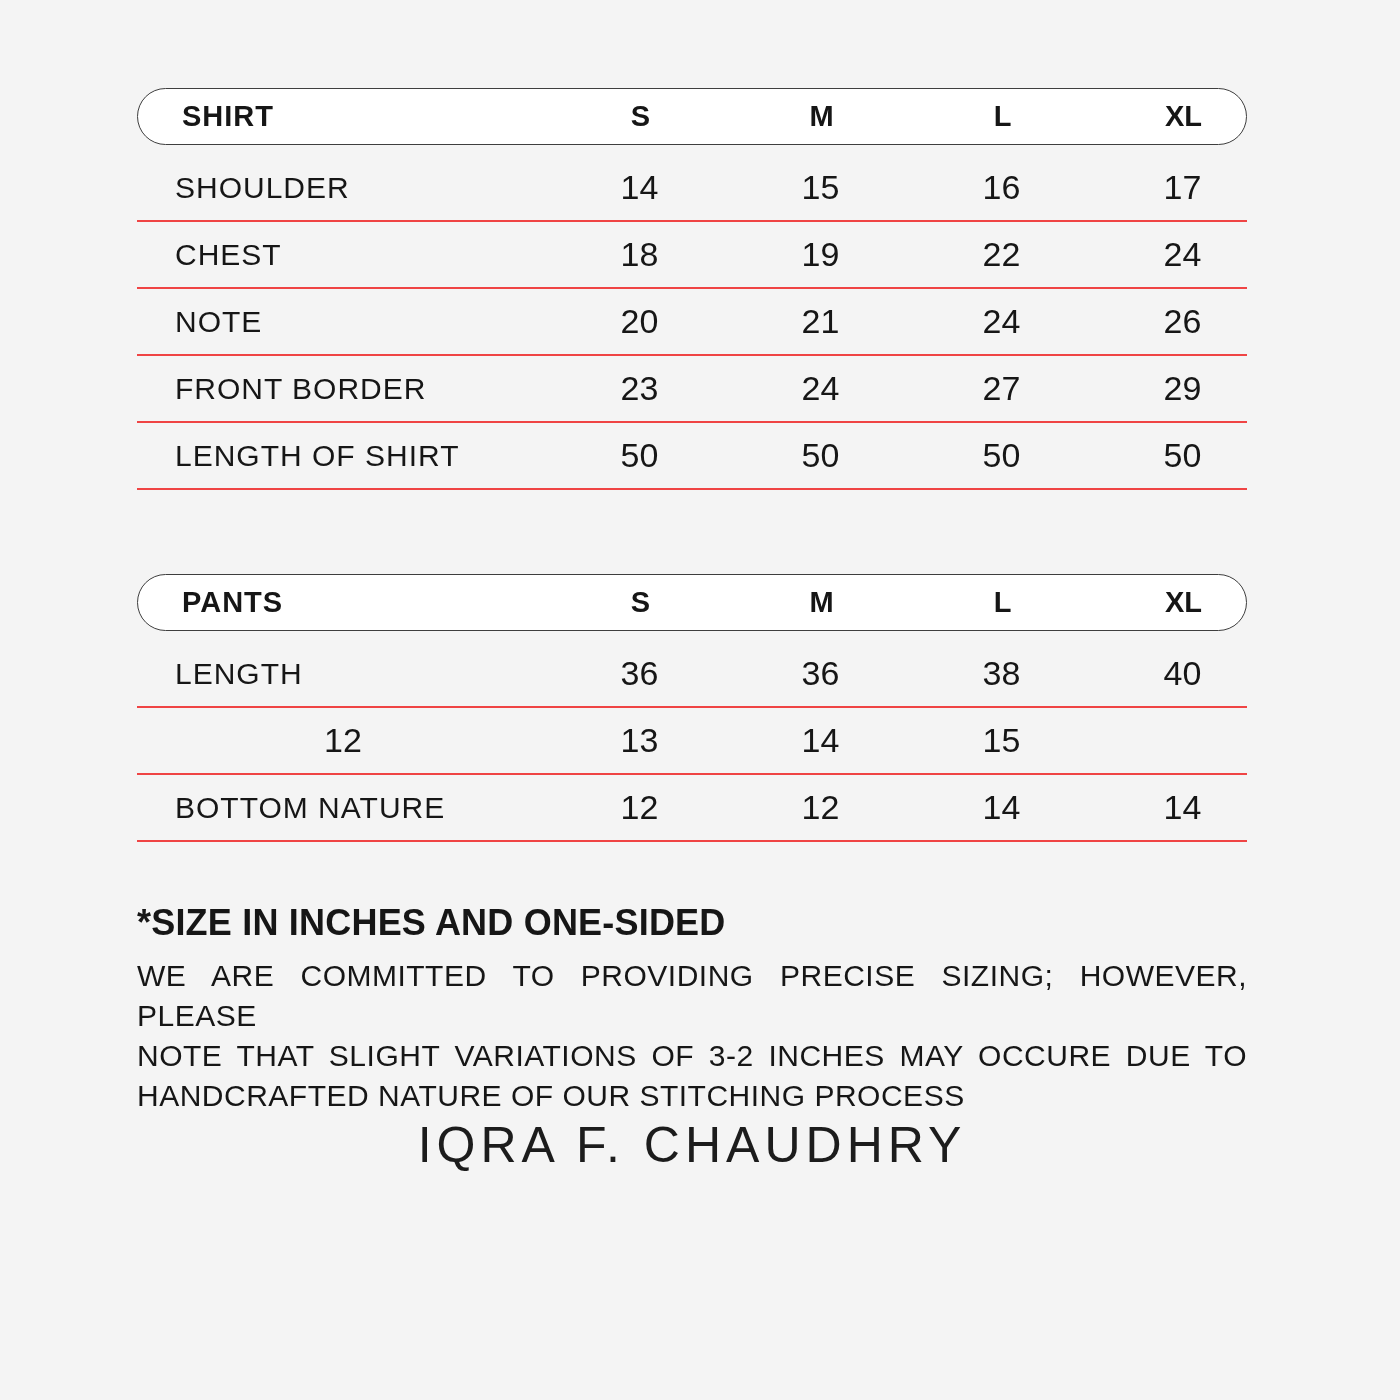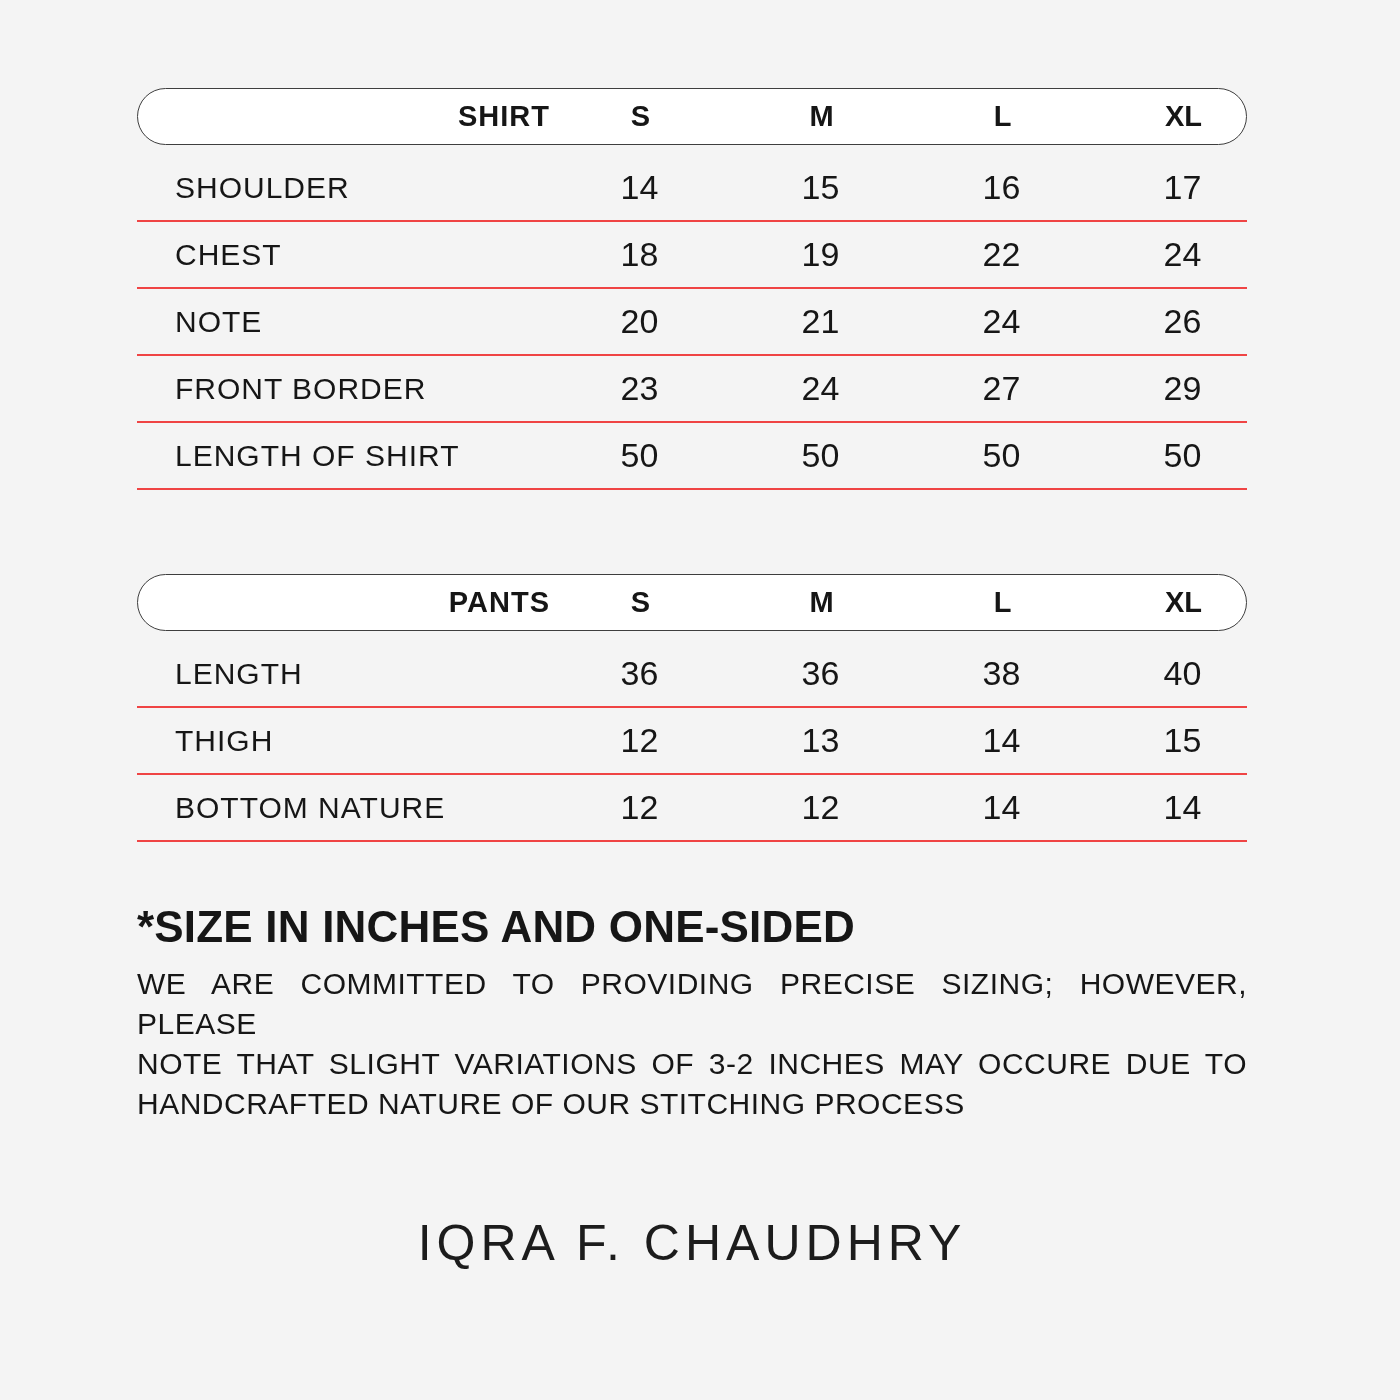--- a/index.html
+++ b/index.html
@@ -32,25 +32,24 @@
     height: 100%;
   }
   .pill {
     height: 57px;
     background: #ffffff;
     border: 1.5px solid #3e3e3e;
     border-radius: 30px;
     box-sizing: border-box;
   }
   .pill-label {
-    padding-left: 26px;
+    padding-left: 44px;
     font-size: 29px;
     font-weight: 700;
     letter-spacing: 1px;
-    text-align: right;
   }
   .pill-size {
     text-align: center;
     font-size: 29px;
     font-weight: 700;
   }
   .rows { margin-top: 10px; }
   .row {
     height: 67px;
     border-bottom: 2px solid #ef4444;
@@ -64,37 +63,36 @@
   }
   .cell {
     text-align: center;
     font-size: 34px;
     font-weight: 400;
   }
   .table-pants { margin-top: 84px; }
   
   .note { margin-top: 60px; width: 1110px; }
   .note-title {
-    font-size: 44px;
+    font-size: 36px;
     font-weight: 700;
     letter-spacing: 0.2px;
     margin-bottom: 12px;
   }
   .note-line {
     font-size: 30px;
     line-height: 40px;
     letter-spacing: 0.5px;
   }
   .note-line.justify {
     text-align: justify;
     text-align-last: justify;
   }
   
   .brand {
-    margin-top: 90px;
     text-align: center;
     font-size: 50px;
     font-weight: 200;
     letter-spacing: 5px;
     color: #1c1c1c;
   }
 </style>
 </head>
 <body>
 
@@ -175,21 +173,20 @@
           <div class="grid">
             <div class="row-label">LENGTH</div>
             <div class="cell">36</div>
             <div class="cell">36</div>
             <div class="cell">38</div>
             <div class="cell">40</div>
           </div>
         </div>
         <div class="row">
           <div class="grid">
-            <div class="row-label">THIGH</div>
             <div class="cell">12</div>
             <div class="cell">13</div>
             <div class="cell">14</div>
             <div class="cell">15</div>
           </div>
         </div>
         <div class="row">
           <div class="grid">
             <div class="row-label">BOTTOM NATURE</div>
             <div class="cell">12</div>

